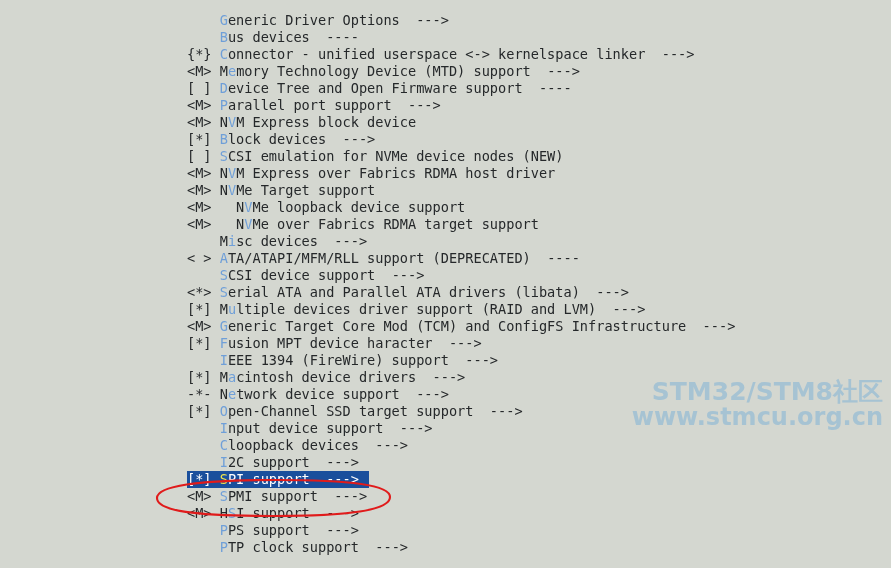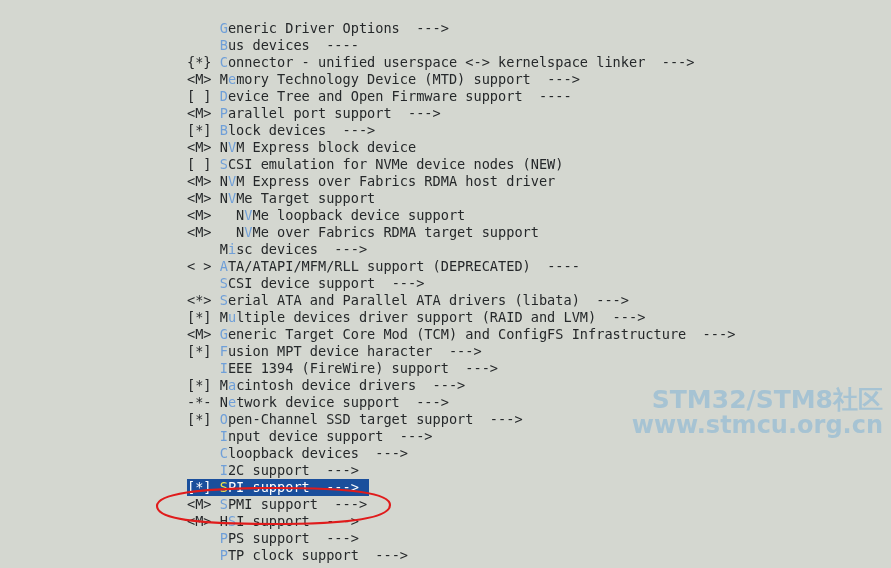--- a/index.html
+++ b/index.html
@@ -12,21 +12,21 @@
     height: 568px;
     background: #d4d7d0;
     font-family: "DejaVu Sans Mono", "Liberation Mono", monospace;
     overflow: hidden;
     position: relative;
   }
 
   #menu-screen {
     position: absolute;
     left: 0;
-    top: 16px;
+    top: 8px;
     width: 891px;
     height: 429px;
     background: #d4d7d0;
   }
 
   #menu-list {
     position: absolute;
     left: 187px;
     top: 4px;
     width: 700px;
@@ -119,22 +119,22 @@
 
 <div id="menu-screen">
 
   <div id="menu-list">
       <div class="menu-row"><span class="prefix">    </span><span class="hot">G</span><span class="label-txt">eneric Driver Options</span><span class="arrow">  ---&gt;</span></div>
       <div class="menu-row"><span class="prefix">    </span><span class="hot">B</span><span class="label-txt">us devices</span><span class="arrow">  ----</span></div>
       <div class="menu-row"><span class="prefix">{*} </span><span class="hot">C</span><span class="label-txt">onnector - unified userspace &lt;-&gt; kernelspace linker</span><span class="arrow">  ---&gt;</span></div>
       <div class="menu-row"><span class="prefix">&lt;M&gt; </span><span class="label-txt">M</span><span class="hot">e</span><span class="label-txt">mory Technology Device (MTD) support</span><span class="arrow">  ---&gt;</span></div>
       <div class="menu-row"><span class="prefix">[ ] </span><span class="hot">D</span><span class="label-txt">evice Tree and Open Firmware support</span><span class="arrow">  ----</span></div>
       <div class="menu-row"><span class="prefix">&lt;M&gt; </span><span class="hot">P</span><span class="label-txt">arallel port support</span><span class="arrow">  ---&gt;</span></div>
+      <div class="menu-row"><span class="prefix">&lt;M&gt; </span><span class="label-txt">N</span><span class="hot">V</span><span class="label-txt">M Express block device</span></div>
       <div class="menu-row"><span class="prefix">[*] </span><span class="hot">B</span><span class="label-txt">lock devices</span><span class="arrow">  ---&gt;</span></div>
-      <div class="menu-row"><span class="prefix">&lt;M&gt; </span><span class="label-txt">N</span><span class="hot">V</span><span class="label-txt">M Express block device</span></div>
       <div class="menu-row"><span class="prefix">[ ] </span><span class="hot">S</span><span class="label-txt">CSI emulation for NVMe device nodes (NEW)</span></div>
       <div class="menu-row"><span class="prefix">&lt;M&gt; </span><span class="label-txt">N</span><span class="hot">V</span><span class="label-txt">M Express over Fabrics RDMA host driver</span></div>
       <div class="menu-row"><span class="prefix">&lt;M&gt; </span><span class="label-txt">N</span><span class="hot">V</span><span class="label-txt">Me Target support</span></div>
       <div class="menu-row"><span class="prefix">&lt;M&gt;   </span><span class="label-txt">N</span><span class="hot">V</span><span class="label-txt">Me loopback device support</span></div>
       <div class="menu-row"><span class="prefix">&lt;M&gt;   </span><span class="label-txt">N</span><span class="hot">V</span><span class="label-txt">Me over Fabrics RDMA target support</span></div>
       <div class="menu-row"><span class="prefix">    </span><span class="label-txt">M</span><span class="hot">i</span><span class="label-txt">sc devices</span><span class="arrow">  ---&gt;</span></div>
       <div class="menu-row"><span class="prefix">&lt; &gt; </span><span class="hot">A</span><span class="label-txt">TA/ATAPI/MFM/RLL support (DEPRECATED)</span><span class="arrow">  ----</span></div>
       <div class="menu-row"><span class="prefix">    </span><span class="hot">S</span><span class="label-txt">CSI device support</span><span class="arrow">  ---&gt;</span></div>
       <div class="menu-row"><span class="prefix">&lt;*&gt; </span><span class="hot">S</span><span class="label-txt">erial ATA and Parallel ATA drivers (libata)</span><span class="arrow">  ---&gt;</span></div>
       <div class="menu-row"><span class="prefix">[*] </span><span class="label-txt">M</span><span class="hot">u</span><span class="label-txt">ltiple devices driver support (RAID and LVM)</span><span class="arrow">  ---&gt;</span></div>

